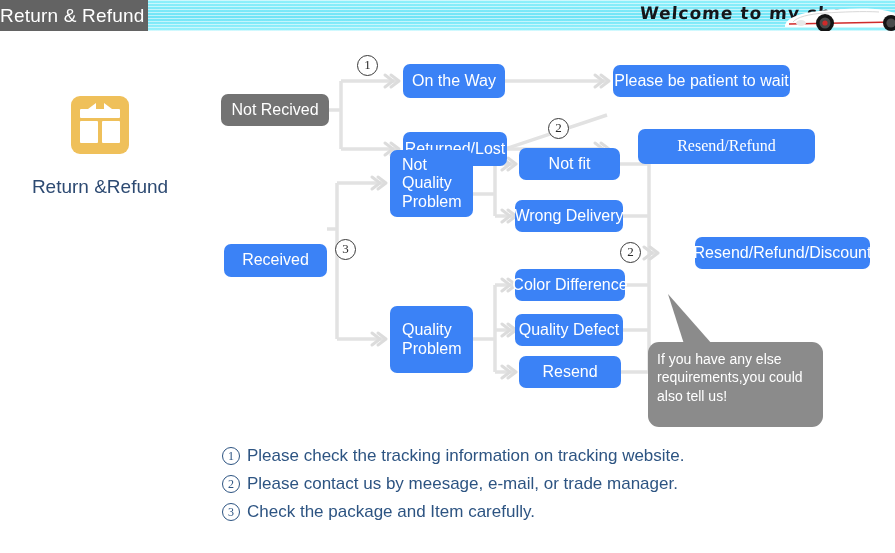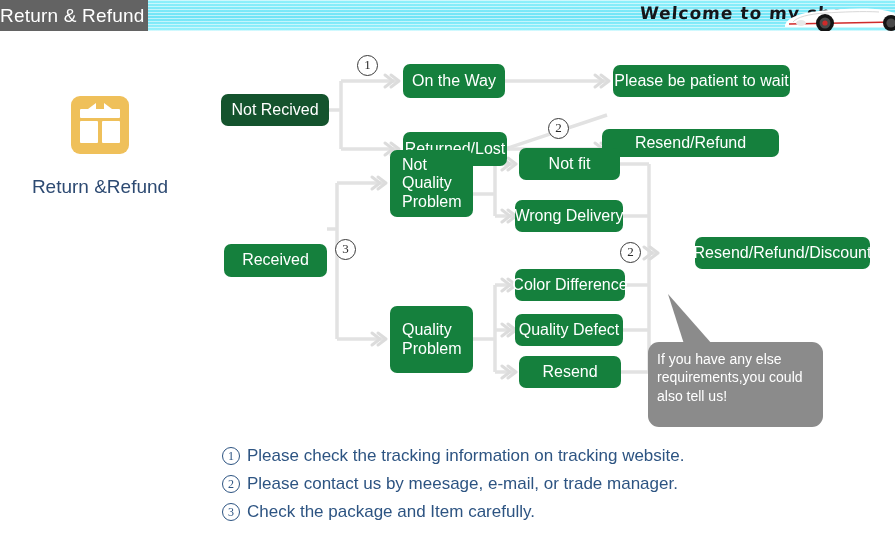--- a/index.html
+++ b/index.html
@@ -78,33 +78,33 @@
   #brand-label {
     margin-top: 22px; color: #2d4a72; font-size: 19px; white-space: nowrap;
   }
 
   
   #flow { position: absolute; left: 0; top: 31px; width: 895px; height: 410px; }
   #lines { position: absolute; left: 0; top: 0; width: 895px; height: 410px; }
 
   .node {
     position: absolute;
-    background: #15803d;
+    background: #3b82f6;
     color: #ffffff;
     border-radius: 7px;
     font-size: 16px;
     display: flex;
     align-items: center;
     justify-content: center;
     text-align: center;
     padding: 0 8px;
     line-height: 1.15;
     white-space: nowrap;
   }
-  .node.dark { background: #14532d; }
+  .node.dark { background: #737373; }
   .node.multiline {
     white-space: normal;
     justify-content: flex-start;
     text-align: left;
     padding: 0 12px;
   }
 
   .marker {
     position: absolute;
     width: 21px; height: 21px;
@@ -261,21 +261,21 @@
   </div>
   <div class="node" style="left:403px; top:50px; width:102px; height:34px; margin-top:-17px;">
     <span>On the Way</span>
   </div>
   <div class="node" style="left:403px; top:118px; width:104px; height:34px; margin-top:-17px;">
     <span>Returned/Lost</span>
   </div>
   <div class="node" style="left:613px; top:50px; width:177px; height:32px; margin-top:-16px;">
     <span>Please be patient to wait</span>
   </div>
-  <div class="node" style="left:602px; top:115px; width:177px; height:28px; margin-top:-17px;">
+  <div class="node" style="left:638px; top:115px; width:177px; height:35px; margin-top:-17px;font-family:Liberation Serif, serif;">
     <span>Resend/Refund</span>
   </div>
 
   <div class="node" style="left:224px; top:229px; width:103px; height:33px; margin-top:-16px;">
     <span>Received</span>
   </div>
   <div class="node multiline" style="left:390px; top:152px; width:83px; height:67px; margin-top:-33px;">
     <span>Not Quality Problem</span>
   </div>
   <div class="node multiline" style="left:390px; top:308px; width:83px; height:67px; margin-top:-33px;">

